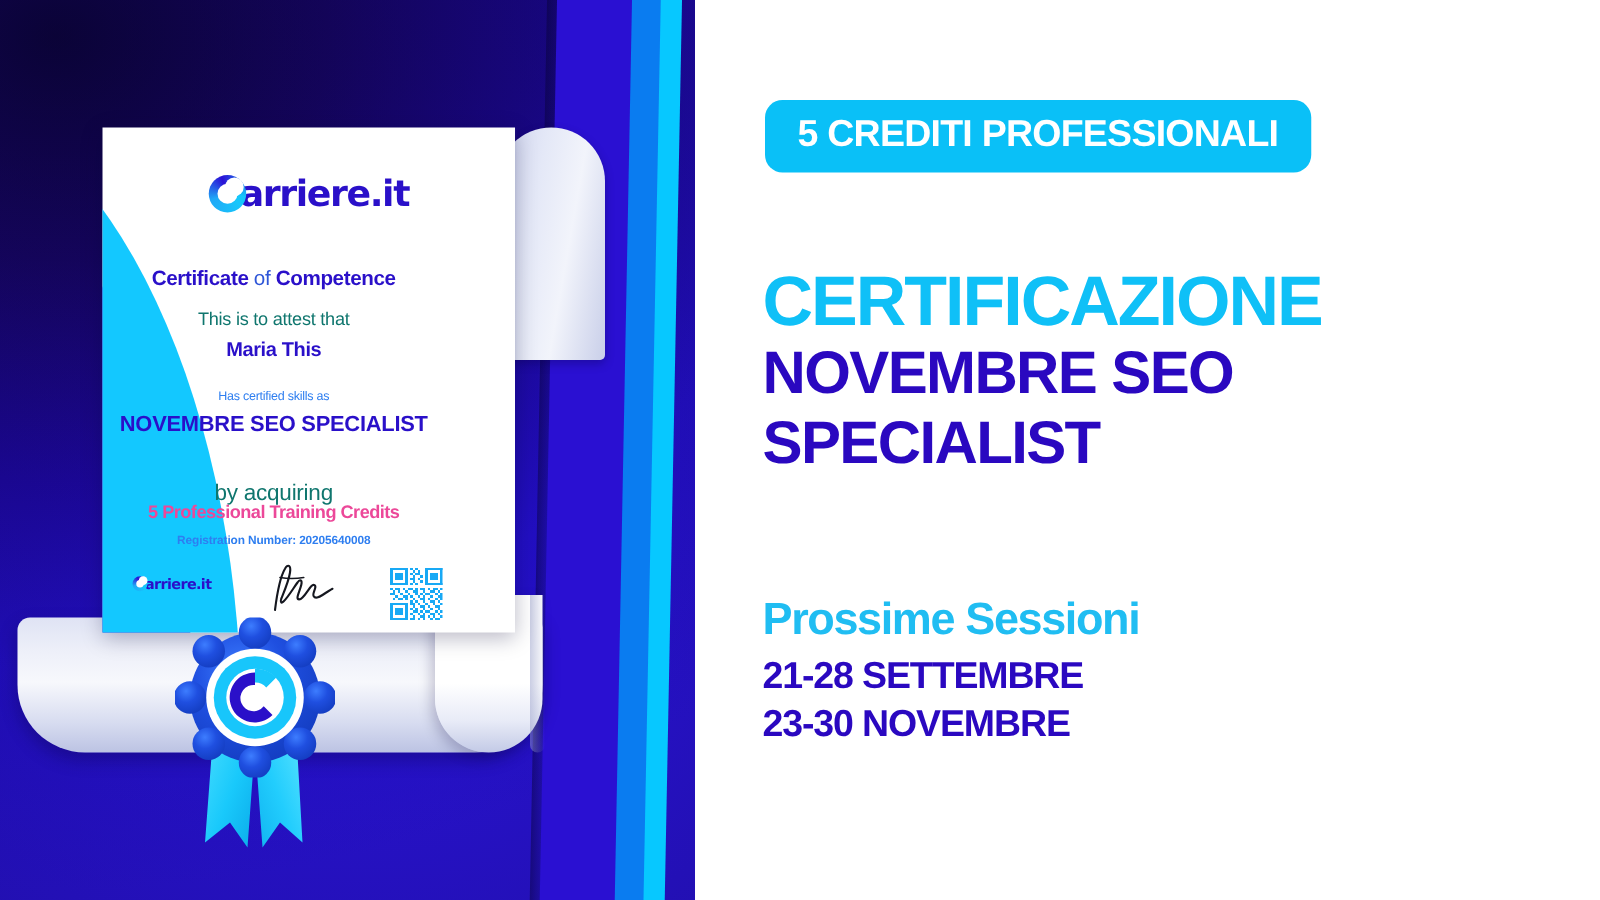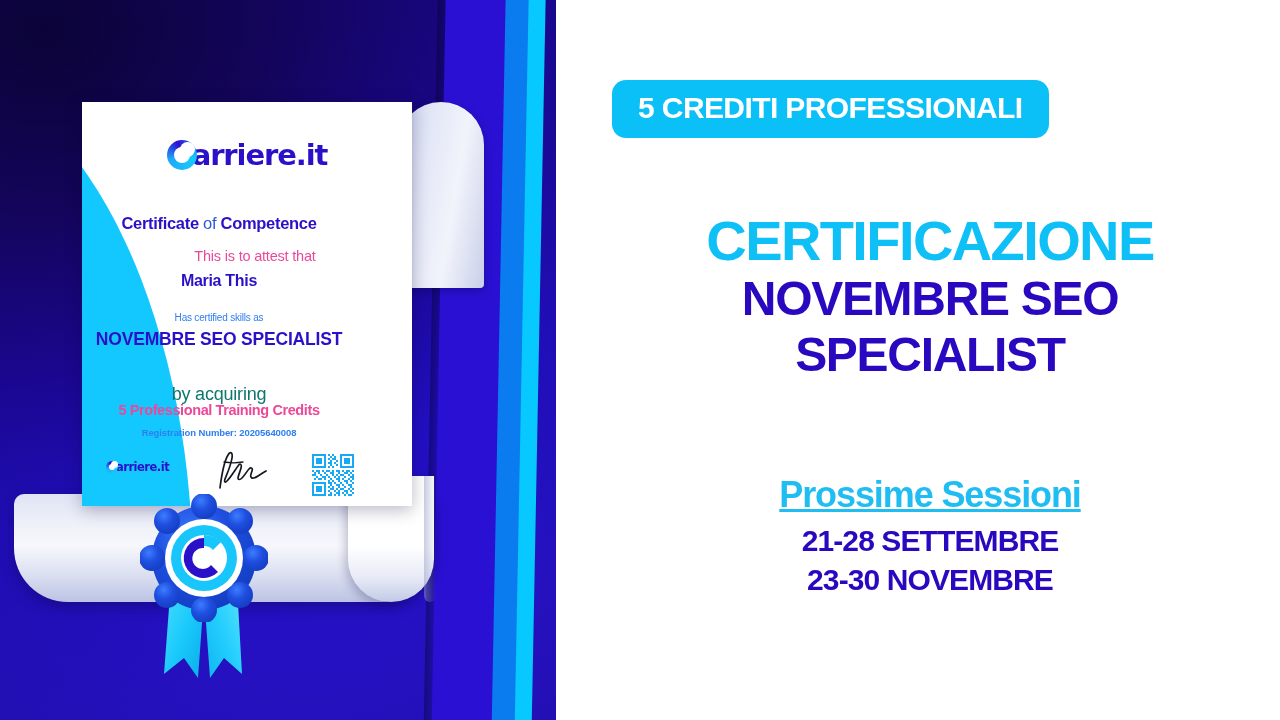--- a/index.html
+++ b/index.html
@@ -117,21 +117,21 @@
     background:#ffffff;z-index:2;
   }
   .logo-txt{
     font-size:29px;font-weight:700;color:#2a10c9;letter-spacing:-1.1px;line-height:1;
     font-family:"DejaVu Sans", sans-serif;
   }
 
   .cert-line{position:absolute;width:274px;text-align:center;line-height:1.12;}
   .t-title{top:112px;font-size:16.5px;font-weight:700;color:#2a10c9;letter-spacing:-0.3px;}
   .t-title .lite{font-weight:400;color:#2f57d8;}
-  .t-attest{top:146px;font-size:14.5px;font-weight:400;color:#ec4899;letter-spacing:-0.2px;padding-left:36px;}
+  .t-attest{top:146px;font-size:14.5px;font-weight:400;color:#0f766e;letter-spacing:-0.2px;}
   .t-name{top:170px;font-size:16px;font-weight:700;color:#2a10c9;letter-spacing:-0.3px;}
   .t-skills{top:210px;font-size:10px;font-weight:400;color:#2e7ef0;letter-spacing:-0.2px;}
   .t-role{top:226px;font-size:17.5px;font-weight:700;color:#2a10c9;letter-spacing:-0.2px;line-height:1.33;}
   .t-by{top:282px;font-size:18px;font-weight:400;color:#0f766e;letter-spacing:-0.2px;}
   .t-credits{top:300px;font-size:14.5px;font-weight:700;color:#ec4899;letter-spacing:-0.4px;}
   .t-reg{top:326px;font-size:9.5px;font-weight:700;color:#2e7ef0;letter-spacing:-0.1px;}
 
   .cert-footer{position:absolute;left:0;top:352px;width:330px;height:40px;}
   .mini-logo{position:absolute;left:24px;top:6px;display:flex;align-items:center;gap:0px;}
   .mini-c{
@@ -144,21 +144,21 @@
   .mini-txt{font-size:11.5px;font-weight:700;color:#2a10c9;letter-spacing:-0.5px;font-family:"DejaVu Sans",sans-serif;}
   .signature{position:absolute;left:126px;top:-6px;width:70px;height:44px;}
   .qr{position:absolute;left:230px;top:0px;width:42px;height:42px;}
 
   
   .seal{position:absolute;left:104px;top:398px;width:160px;height:200px;}
   .ribbon{position:absolute;top:64px;}
   .medal-star{position:absolute;left:16px;top:0px;width:128px;height:128px;}
 
   
-  .right-panel{position:absolute;left:556px;top:0;width:630px;height:720px;background:#ffffff;text-align:center;}
+  .right-panel{position:absolute;left:556px;top:0;width:630px;height:720px;background:#ffffff;}
 
   .credits-badge{
     position:absolute;left:56px;top:80px;
     background:#0ac0f7;color:#ffffff;
     border-radius:14px;
     padding:13px 26px 15px 26px;
     font-size:30px;font-weight:700;letter-spacing:-0.6px;line-height:1;
     white-space:nowrap;
   }
 
@@ -167,21 +167,21 @@
     font-size:56px;font-weight:700;color:#0fc0f7;letter-spacing:-1.6px;line-height:1.02;
     margin:0 0 2px 0;
   }
   .h-blue{
     font-size:48px;font-weight:700;color:#2a08c0;letter-spacing:-1.3px;line-height:1.16;
     margin:0;
   }
 
   .sessions{position:absolute;left:54px;top:475px;width:640px;}
   .s-title{
-    font-size:36px;font-weight:700;color:#20bdf2;letter-spacing:-1.1px;line-height:1.1;margin:0 0 6px 0;text-decoration:underline;
+    font-size:36px;font-weight:700;color:#20bdf2;letter-spacing:-1.1px;line-height:1.1;margin:0 0 6px 0;
   }
   .s-date{
     font-size:30px;font-weight:700;color:#2a08c0;letter-spacing:-0.9px;line-height:1.33;margin:0;
   }
 </style>
 </head>
 <body>
 
 <div class="stage">
 

